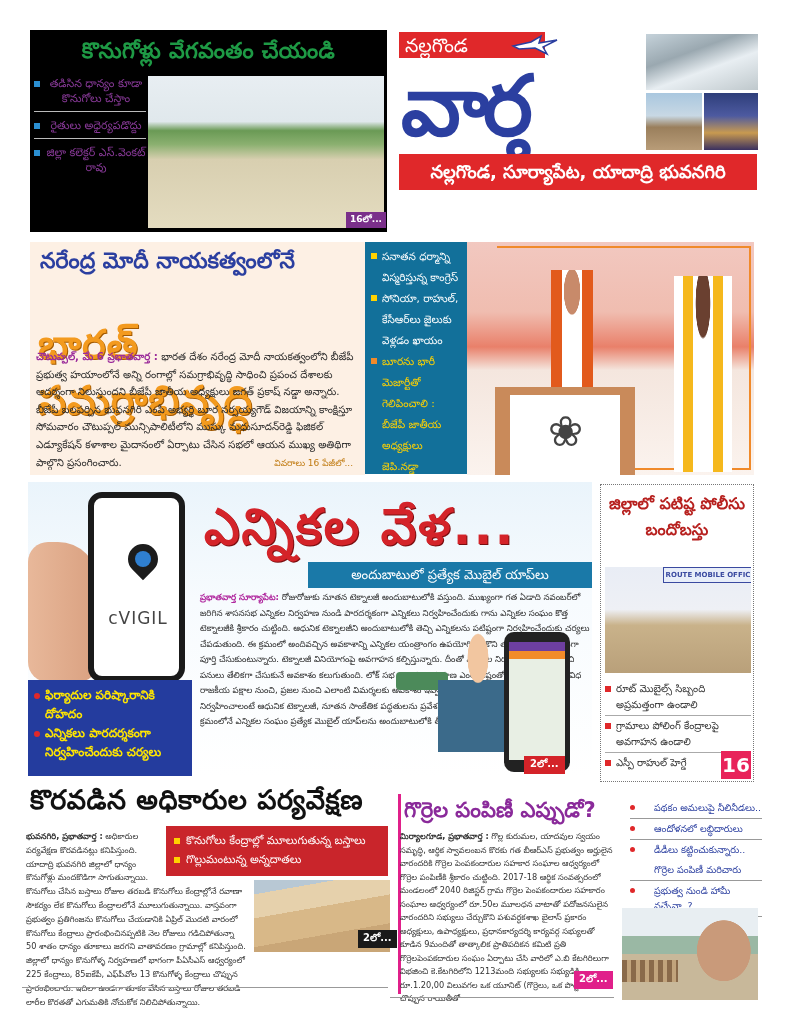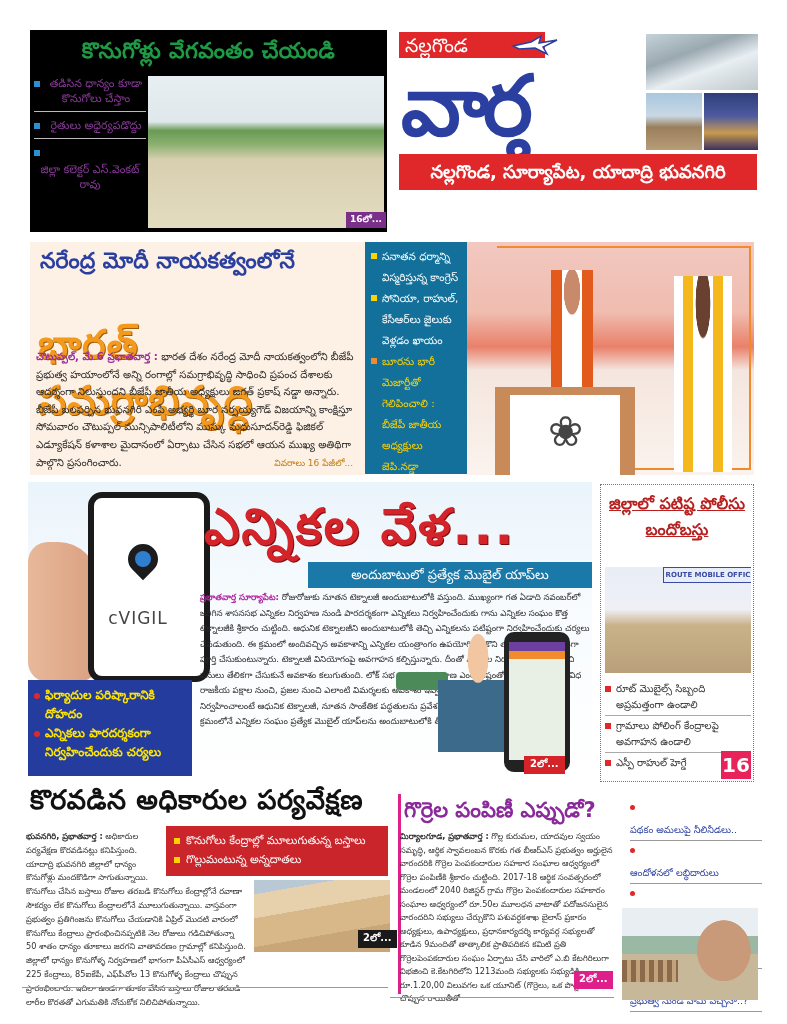--- a/index.html
+++ b/index.html
@@ -7,21 +7,21 @@
          font-family:"DejaVu Sans", sans-serif; color:#1a1a1a; }
   .abs { position:absolute; }
   .photo { position:absolute; overflow:hidden; }
 
   
   #s1 { left:30px; top:30px; width:357px; height:202px; background:#000000; }
   #s1 .headline { left:0; top:8px; width:357px; text-align:center; color:#1e9a45;
                   font-weight:bold; font-size:22px; letter-spacing:0.3px; }
   #s1 .bullets { left:4px; top:46px; width:112px; }
   .bl { display:flex; align-items:flex-start; gap:6px; margin-bottom:6px; padding-bottom:5px; border-bottom:1px solid #bbb; }
-  .bl:last-child { border-bottom:none;flex-direction:column; }
+  .bl:last-child { border-bottom:none; }
   .bl .sq { width:6px; height:6px; background:#2b8fd1; margin-top:5px; flex-shrink:0; }
   .bl .tx { color:#8a3a9a; font-size:11px; line-height:15px; text-align:center; flex:1; }
   #s1 .ph { left:118px; top:46px; width:236px; height:152px;
             background:linear-gradient(180deg,#e8eef2 0%, #e0e8ec 30%, #6a9a55 36%, #8bb070 45%, #d8cfb0 55%, #e4dcc0 100%); }
   .pill16 { position:absolute; background:#7a2f8a; color:#fff; font-size:9px; font-weight:bold; padding:2px 4px; }
 
   
   #mast { left:399px; top:30px; width:358px; height:198px; }
   #mast .redtop { left:0; top:2px; width:140px; height:26px; background:#e0282a; color:#fff; font-size:19px; padding-left:6px; line-height:26px; }
   #mast .dove { left:112px; top:4px; width:50px; height:22px; color:#2b3fa0; font-size:22px; }
@@ -52,41 +52,41 @@
                background:linear-gradient(180deg,#f2c8c0 0%,#f0bdb0 30%,#e9806a 45%,#f4e6de 55%,#fbf3ee 100%); }
   #leadphoto .frame { position:absolute; left:30px; top:4px; width:254px; height:224px; border-top:2px solid #f08a2a; border-right:2px solid #f08a2a; border-bottom:2px solid #f08a2a; box-sizing:border-box; }
   #leadphoto .podium { position:absolute; left:28px; top:145px; width:140px; height:88px; background:#c98a5a; }
   #leadphoto .podium .pan { position:absolute; left:15px; top:8px; width:110px; height:80px; background:#fff; }
   #leadphoto .lotus { position:absolute; left:38px; top:12px; font-size:42px; color:#444; }
   #leadphoto .man1 { position:absolute; left:70px; top:28px; width:70px; height:120px; background:radial-gradient(ellipse at 50% 18%, #c88a6a 0 16%, transparent 17%), linear-gradient(90deg, transparent 20%, #e25a1c 20% 36%, #fff 36% 64%, #e25a1c 64% 80%, transparent 80%); }
   #leadphoto .man2 { position:absolute; left:200px; top:34px; width:72px; height:196px; background:radial-gradient(ellipse at 50% 14%, #6a4030 0 14%, transparent 15%), linear-gradient(90deg, transparent 10%, #fff 10% 22%, #f5b81c 22% 36%, #fff 36% 64%, #f5b81c 64% 78%, #fff 78% 90%, transparent 90%); }
 
   
   #elec { left:28px; top:482px; width:564px; height:294px; background:linear-gradient(180deg,#eaf4fb 0%,#f7fbfe 40%,#ffffff 100%); }
-  #elec .phone { left:60px; top:10px; width:122px; height:190px; background:#fff; border:6px solid #1a1a1a; border-radius:14px; box-sizing:border-box; }
+  #elec .phone { left:60px; top:10px; width:97px; height:190px; background:#fff; border:6px solid #1a1a1a; border-radius:14px; box-sizing:border-box; }
   #elec .hand { left:0; top:60px; width:70px; height:140px; background:linear-gradient(90deg,#e8b89a,#d9a080); border-radius:20px 40px 20px 20px; }
   #elec .eye { left:34px; top:46px; width:30px; height:30px; border-radius:50% 50% 50% 0; transform:rotate(-45deg); background:#1c1c1c; }
   #elec .eye i { position:absolute; left:7px; top:7px; width:16px; height:16px; border-radius:50%; background:#2f7fd0; }
   #elec .cvigil { left:4px; top:110px; width:80px; text-align:center; color:#444; font-size:17px; letter-spacing:1px; }
   #elec .bluebox { left:0; top:198px; width:164px; height:96px; background:#243c9e; padding:6px 6px; box-sizing:border-box; }
   .bb { display:flex; gap:5px; color:#ffe600; font-size:12px; line-height:19px; font-weight:bold; }
   .bb .dot { width:6px; height:6px; border-radius:50%; background:#e0282a; margin-top:7px; flex-shrink:0; }
   #elec .title { left:176px; top:16px; color:#d42329; font-size:50px; font-weight:bold; letter-spacing:2px; text-shadow:1px 1px 0 #7a0e10; }
   #elec .subbar { left:280px; top:80px; width:284px; height:26px; background:#1a79a8; color:#fff; font-size:13px; line-height:26px; text-align:center; }
   #elec .body { left:172px; top:108px; width:392px; font-size:8.6px; line-height:15.5px; color:#2a2a2a; }
   #elec .body .dl { color:#b0279e; font-weight:bold; }
   #elec .man { left:410px; top:150px; width:80px; height:120px; background:radial-gradient(ellipse at 50% 22%, #f2c6a0 0 18%, transparent 19%), linear-gradient(180deg, transparent 40%, #3b6a8a 40%); }
   #elec .scope { left:368px; top:190px; width:52px; height:18px; background:#4c8a5a; border-radius:4px; }
   #elec .mphone { left:476px; top:150px; width:66px; height:140px; background:#222; border-radius:10px; }
   #elec .mphone i { position:absolute; left:5px; top:10px; width:56px; height:118px; background:linear-gradient(180deg,#6d3fa0 0 8%, #f28c2a 8% 14%, #e8efe4 14% 100%); }
   #elec .more2 { left:496px; top:274px; background:#d42329; color:#fff; font-size:10px; font-weight:bold; padding:2px 6px; }
 
   
   #police { left:600px; top:484px; width:154px; height:298px; border:1px dotted #777; box-sizing:border-box; }
-  #police .head { left:0; top:6px; width:152px; text-align:center; color:#b7201e; font-size:16px; font-weight:bold; line-height:26px;text-decoration:underline; }
+  #police .head { left:0; top:6px; width:152px; text-align:center; color:#b7201e; font-size:16px; font-weight:bold; line-height:26px; }
   #police .ph { left:4px; top:82px; width:146px; height:106px; background:linear-gradient(180deg,#e9edf5 0%,#eef0f5 40%,#c9b28a 55%,#b9a07a 100%); }
   #police .ph .banner { position:absolute; left:58px; top:0; width:88px; height:14px; background:#e8eef9; border:1px solid #3a4aa0; font-size:7px; color:#3a4aa0; text-align:center; line-height:14px; font-weight:bold; }
   #police .list { left:4px; top:194px; width:146px; }
   .pl { display:flex; gap:5px; font-size:10px; line-height:16px; color:#333; padding:2px 0; border-bottom:1px solid #aaa; }
   .pl:last-child { border-bottom:none; }
   .pl .sq { width:6px; height:6px; background:#e0282a; margin-top:5px; flex-shrink:0; }
   #police .pnum { left:120px; top:266px; width:30px; height:28px; background:#e8235a; color:#fff; font-size:20px; font-weight:bold; text-align:center; line-height:28px; }
 
   
   #bl { left:22px; top:753px; width:366px; height:228px;margin-top:27px; }
@@ -105,21 +105,21 @@
   #bc .chev { left:-6px; top:4px; width:14px; height:200px; border-right:3px solid #e0208a; transform:skewY(0deg); }
   #bc .title { left:14px; top:8px; font-size:21px; font-weight:bold; color:#8a2a9a; }
   #bc .body { left:10px; top:40px; width:214px; font-size:8.2px; line-height:13.5px; color:#333; }
   #bc .body .dl { font-weight:bold; }
   #bc .more4 { left:184px; top:181px; background:#e0208a; color:#fff; font-size:10px; font-weight:bold; padding:2px 5px; }
   #bc .rule { left:0; top:207px; width:224px; height:1px; background:#999; }
 
   
   #br { left:622px; top:790px; width:140px; height:228px; }
   #br .list { left:8px; top:8px; width:132px; }
-  .rl { display:flex; gap:12px; font-size:9.5px; line-height:15px; color:#2b3fa0; padding:2px 0 3px; border-bottom:1px solid #999;flex-direction:column; }
+  .rl { display:flex; gap:19px; font-size:9.5px; line-height:15px; color:#2b3fa0; padding:2px 0 3px; border-bottom:1px solid #999; }
   .rl .dot { width:5px; height:5px; border-radius:50%; background:#e0282a; margin-top:5px; flex-shrink:0; }
   .rl.nob .dot { visibility:hidden; }
   #br .goat { left:0; top:118px; width:136px; height:92px; background:linear-gradient(180deg,#e8eef2 0 30%, #9ab8a4 30% 50%, #c8b89a 50%); }
   #br .goat .head { position:absolute; left:60px; top:4px; width:76px; height:86px; background:radial-gradient(ellipse at 55% 45%, #c99a7a 0 45%, transparent 46%); }
   #br .goat .flock { position:absolute; left:0; top:52px; width:56px; height:22px; background:repeating-linear-gradient(90deg,#8a6a4a 0 5px,#c2a47c 5px 9px); }
 </style>
 </head>
 <body>
 
 <section id="s1" class="abs">

